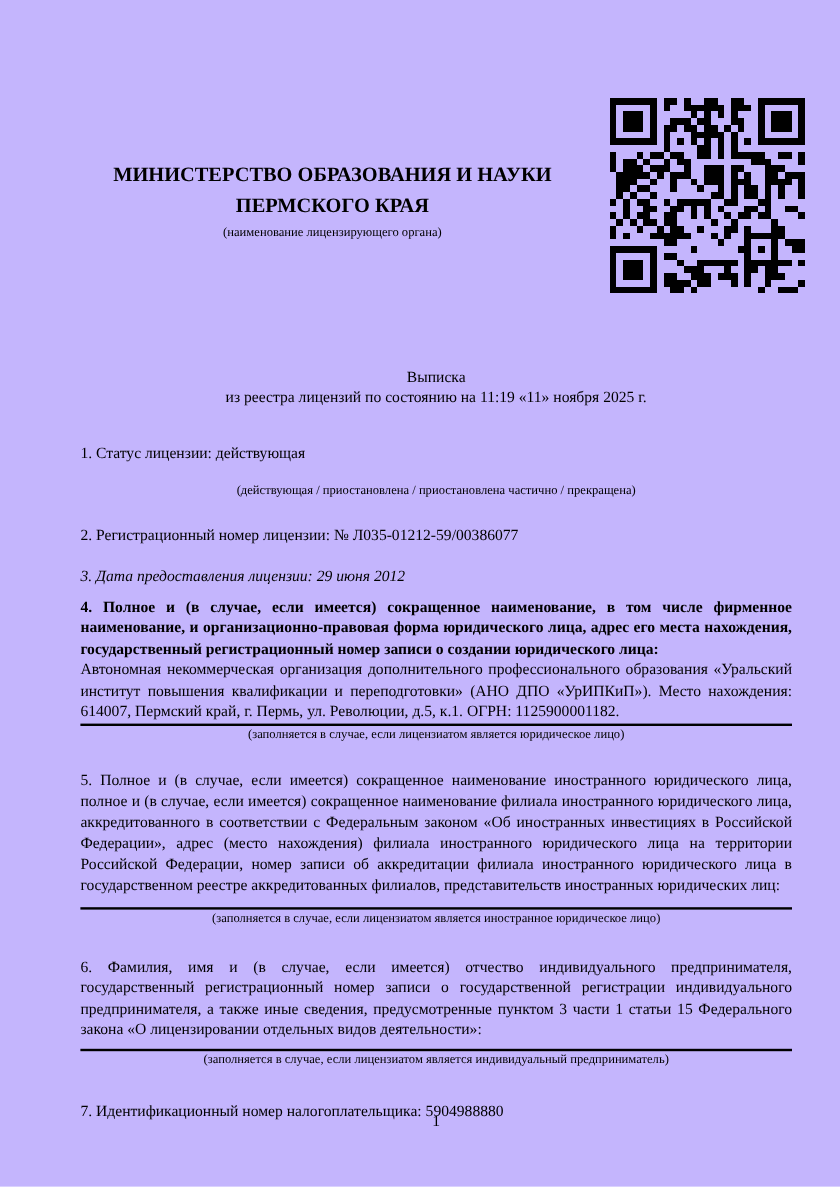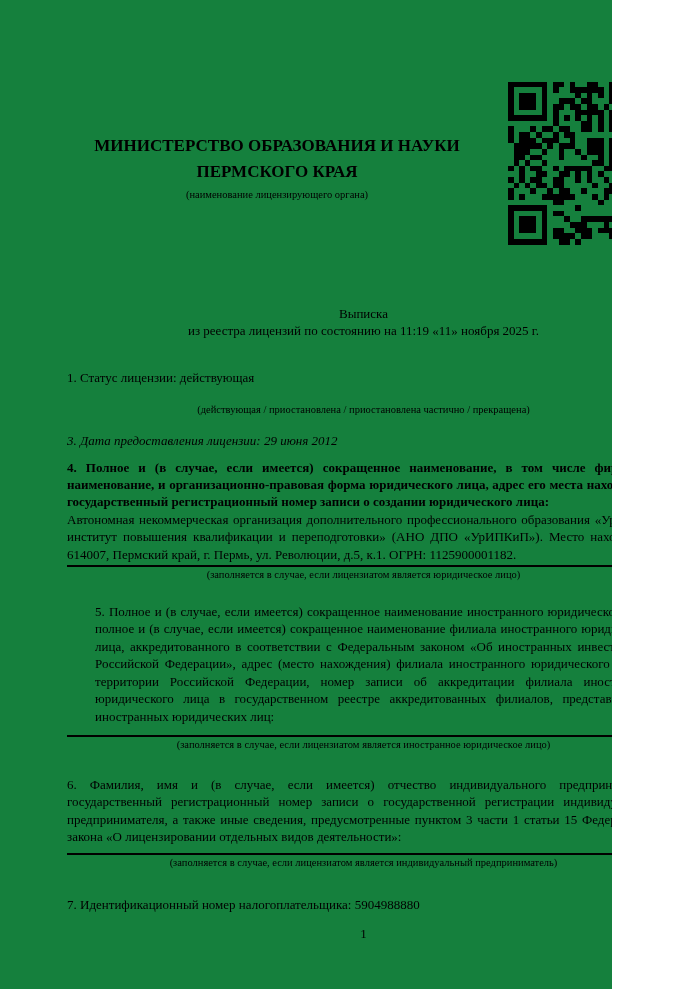--- a/index.html
+++ b/index.html
@@ -1,20 +1,20 @@
 <!DOCTYPE html>
 <html><head>
 <meta charset="utf-8">
 <style>
   html, body { margin: 0; padding: 0; background: #ffffff; }
   .page {
     position: relative;
-    width: 612px;
+    width: 700px;
     height: 989px;
-    background: #15803d;
+    background: #c4b5fd;
     color: #000000;
     font-family: "Liberation Serif", "DejaVu Serif", serif;
     overflow: hidden;
   }
   
   .ministry {
     position: absolute;
     left: 42px;
     top: 133px;
     width: 470px;
@@ -61,21 +61,21 @@
     margin: 0;
     height: 0;
   }
   .mt-item1   { margin-top: 29px; }
   .mt-cap1    { margin-top: 17px; }
   .mt-item2   { margin-top: 21px; }
   .mt-item3   { margin-top: 16px; font-style: italic; }
   .mt-item4   { margin-top: 9px; font-weight: bold; }
   .mt-rule1   { margin-top: 2px; }
   .mt-cap4    { margin-top: 1px; }
-  .mt-item5   { margin-top: 22px; margin-left: 28px; }
+  .mt-item5   { margin-top: 22px; }
   .mt-rule2   { margin-top: 10px; }
   .mt-cap5    { margin-top: 1px; }
   .mt-item6   { margin-top: 25px; }
   .mt-rule3   { margin-top: 7px; }
   .mt-cap6    { margin-top: 1px; }
   .mt-item7   { margin-top: 27px; }
   .footer {
     position: absolute;
     left: 67px;
     top: 925px;
@@ -510,20 +510,21 @@
   <div class="content">
 
     <div class="doc-title">
       <div>Выписка</div>
       <div>из реестра лицензий по состоянию на 11:19 «11» ноября 2025 г.</div>
     </div>
 
     <p class="para mt-item1">1. Статус лицензии: действующая</p>
     <div class="small-caption mt-cap1">(действующая / приостановлена / приостановлена частично / прекращена)</div>
 
+    <p class="para mt-item2">2. Регистрационный номер лицензии: № Л035-01212-59/00386077</p>
 
     <p class="para mt-item3">3. Дата предоставления лицензии: 29 июня 2012</p>
 
     <p class="para just mt-item4">4. Полное и (в случае, если имеется) сокращенное наименование, в том числе фирменное наименование, и организационно-правовая форма юридического лица, адрес его места нахождения, государственный регистрационный номер записи о создании юридического лица:</p>
     <p class="para just">Автономная некоммерческая организация дополнительного профессионального образования «Уральский институт повышения квалификации и переподготовки» (АНО ДПО «УрИПКиП»). Место нахождения: 614007, Пермский край, г. Пермь, ул. Революции, д.5, к.1. ОГРН: 1125900001182.</p>
     <hr class="divider mt-rule1">
     <div class="small-caption mt-cap4">(заполняется в случае, если лицензиатом является юридическое лицо)</div>
 
     <p class="para just mt-item5">5. Полное и (в случае, если имеется) сокращенное наименование иностранного юридического лица, полное и (в случае, если имеется) сокращенное наименование филиала иностранного юридического лица, аккредитованного в соответствии с Федеральным законом «Об иностранных инвестициях в Российской Федерации», адрес (место нахождения) филиала иностранного юридического лица на территории Российской Федерации, номер записи об аккредитации филиала иностранного юридического лица в государственном реестре аккредитованных филиалов, представительств иностранных юридических лиц:</p>
     <hr class="divider mt-rule2">

